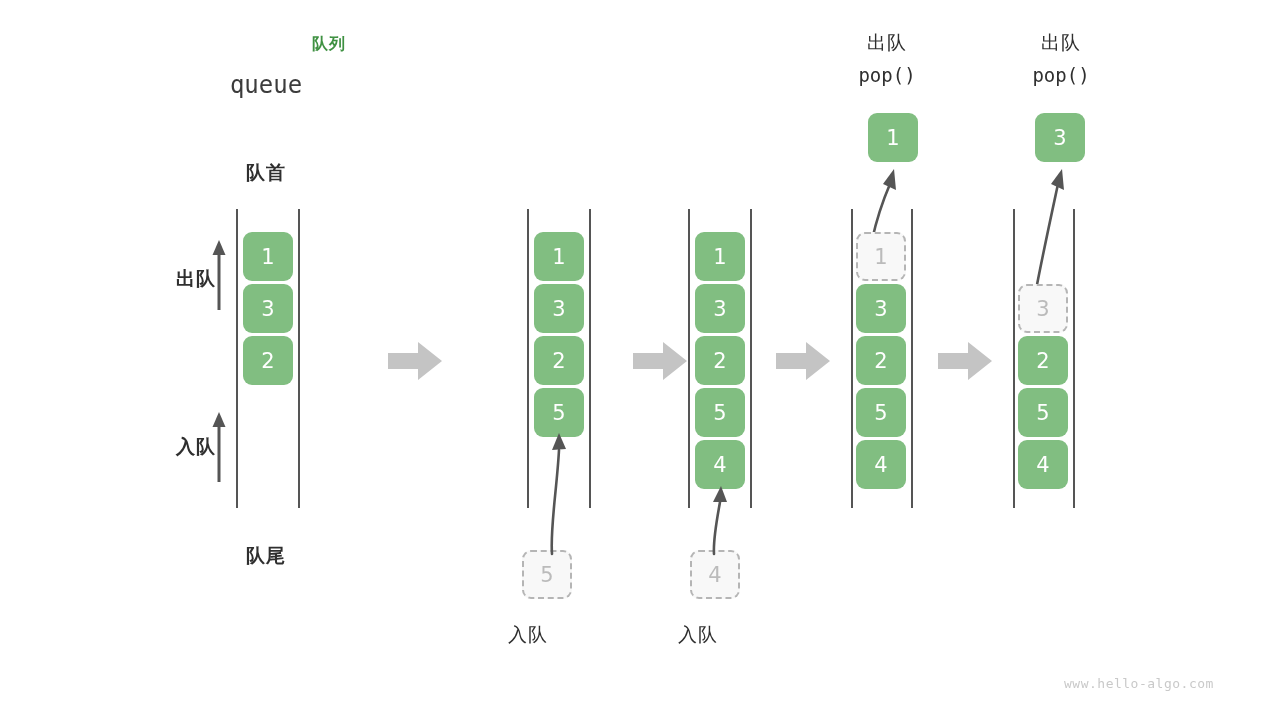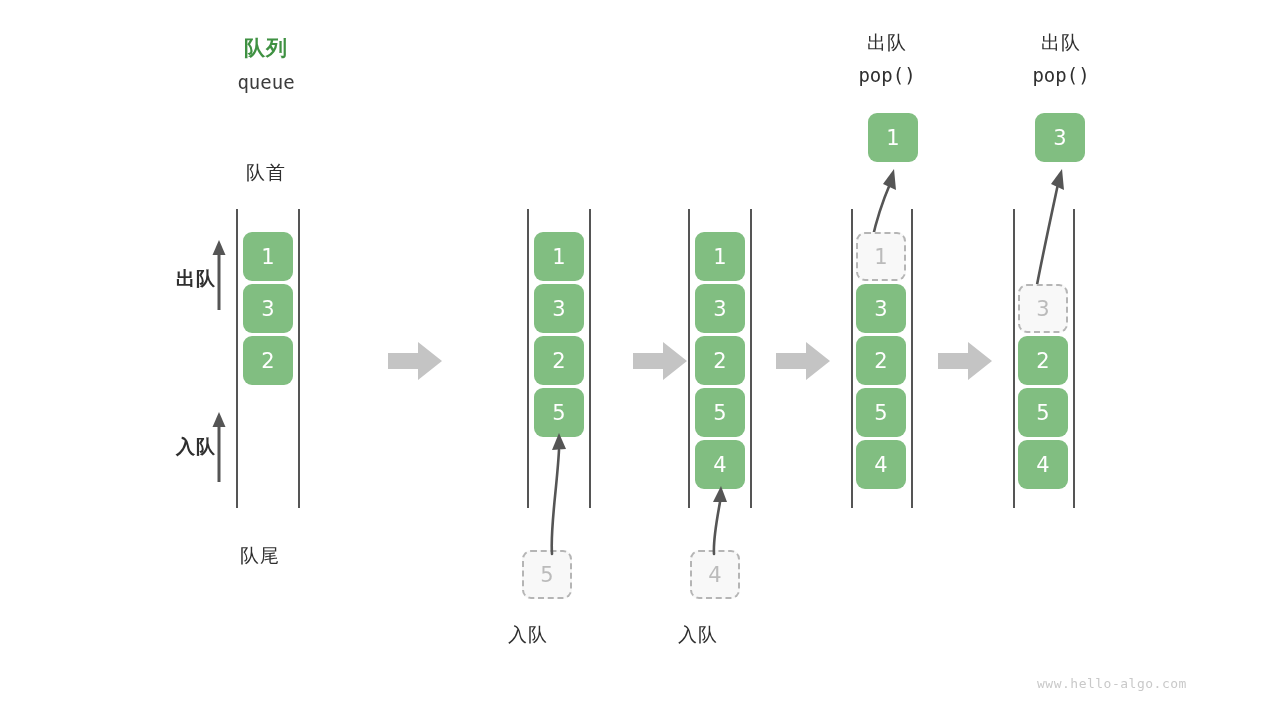--- a/index.html
+++ b/index.html
@@ -18,35 +18,35 @@
   #stage {
     position: absolute;
     left: 0; top: 0;
     width: 1280px;
     height: 720px;
   }
   .abs { position: absolute; }
 
   
   .title-cn {
-    font-size: 21px;
+    font-size: 16px;
     font-weight: bold;
     color: #3f9142;
-    text-align: center;
+    text-align: right;
     letter-spacing: 1px;
   }
   .title-mono {
     font-family: "DejaVu Sans Mono", "Liberation Mono", monospace;
-    font-size: 19px;
+    font-size: 24px;
     color: #3c3c3c;
     text-align: center;
   }
   .label-cn {
     font-size: 19px;
-    font-weight: normal;
+    font-weight: bold;
     color: #2f2f2f;
     text-align: center;
     letter-spacing: 1px;
   }
   .op-cn {
     font-size: 19px;
     font-weight: bold;
     color: #2f2f2f;
     text-align: center;
     letter-spacing: 1px;
@@ -112,21 +112,21 @@
 </style>
 </head>
 <body>
 
 <div id="stage">
 
   <div class="abs title-cn" style="left:186px; top:34px; width:160px;">队列</div>
   <div class="abs title-mono" style="left:186px; top:71px; width:160px;">queue</div>
 
   <div class="abs label-cn" style="left:186px; top:160px; width:160px;">队首</div>
-  <div class="abs label-cn" style="left:180px; top:543px; width:160px;">队尾</div>
+  <div class="abs label-cn" style="left:186px; top:543px; width:160px;">队尾</div>
 
   <div class="abs op-cn" style="left:140px; top:266px; width:76px; text-align:right;">出队</div>
   <svg class="uparrow" style="left:206px; top:238px;" width="26" height="74" viewBox="0 0 26 74">
     <line x1="13" y1="72" x2="13" y2="14" stroke="#555555" stroke-width="3"></line>
     <polygon points="13,2 6.5,17 19.5,17" fill="#555555"></polygon>
   </svg>
 
   <div class="abs op-cn" style="left:140px; top:434px; width:76px; text-align:right;">入队</div>
   <svg class="uparrow" style="left:206px; top:410px;" width="26" height="74" viewBox="0 0 26 74">
     <line x1="13" y1="72" x2="13" y2="14" stroke="#555555" stroke-width="3"></line>
@@ -219,15 +219,15 @@
   </svg>
 
   <div class="rail" style="left:1013px; top:209px; height:299px;"></div>
   <div class="rail" style="left:1073px; top:209px; height:299px;"></div>
 
   <div class="cell ghost" style="left:1018px; top:284px;">3</div>
   <div class="cell" style="left:1018px; top:336px;">2</div>
   <div class="cell" style="left:1018px; top:388px;">5</div>
   <div class="cell" style="left:1018px; top:440px;">4</div>
 
-  <div class="abs watermark" style="left:1037px; top:676px;text-align:center;">www.hello-algo.com</div>
+  <div class="abs watermark" style="left:1064px; top:676px;text-align:center;">www.hello-algo.com</div>
 
 </div>
 
 </body></html>

